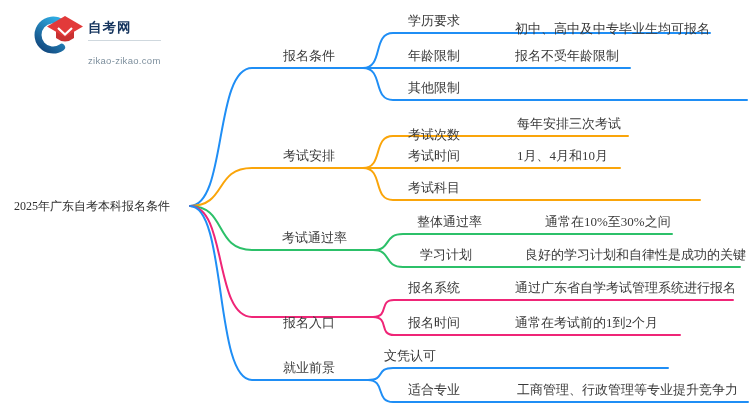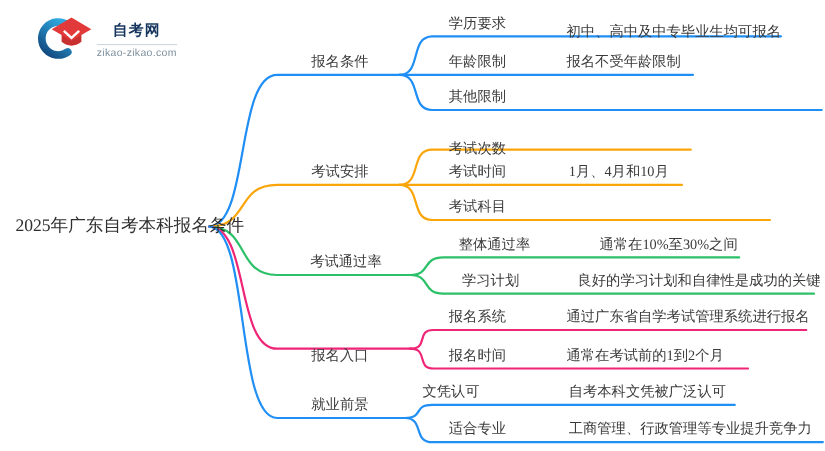--- a/index.html
+++ b/index.html
@@ -10,27 +10,27 @@
   svg.links{position:absolute;left:0;top:0;}
   .lk{fill:none;stroke-width:2;stroke-linecap:round;}
   .lk.blue{stroke:var(--blue);}
   .lk.orange{stroke:var(--orange);}
   .lk.green{stroke:var(--green);}
   .lk.pink{stroke:var(--pink);}
   .node{
     position:absolute;white-space:nowrap;color:var(--text);
     font-size:13px;line-height:17px;font-family:Liberation Serif, serif;
   }
-  .node.root{font-size:16px;line-height:20px;color:#2f2f2f;}
+  .node.root{font-size:12px;line-height:20px;color:#2f2f2f;}
   .logo{position:absolute;left:33px;top:13px;display:flex;align-items:flex-start;cursor:pointer;}
   .logo-icon{display:block;}
-  .logo-text{margin-left:3px;margin-top:6px;text-align:center;}
+  .logo-text{margin-left:3px;margin-top:6px;text-align:left;}
   .logo-title{font-size:13.5px;font-weight:bold;color:var(--logo_navy);letter-spacing:1px;}
   .logo-domain{
-    margin-top:3px;padding-top:2px;border-top:1px solid #cfd8de;
+    margin-top:3px;padding-top:14px;border-top:1px solid #cfd8de;
     font-size:9.5px;color:var(--logo_gray);letter-spacing:.3px;
   }
 </style>
 </head>
 <body>
 
 <div class="stage">
 
   <svg class="links" width="750" height="410" viewBox="0 0 750 410">
 
@@ -82,32 +82,32 @@
   <div class="node" style="left:283px;top:314px">报名入口</div>
   <div class="node" style="left:283px;top:359px">就业前景</div>
 
   <div class="node" style="left:408px;top:12px">学历要求</div>
   <div class="node" style="left:515px;top:20px">初中、高中及中专毕业生均可报名</div>
   <div class="node" style="left:408px;top:47px">年龄限制</div>
   <div class="node" style="left:515px;top:47px">报名不受年龄限制</div>
   <div class="node" style="left:408px;top:79px">其他限制</div>
 
   <div class="node" style="left:408px;top:126px">考试次数</div>
+  <div class="node" style="left:517px;top:115px">每年安排三次考试</div>
   <div class="node" style="left:408px;top:147px">考试时间</div>
   <div class="node" style="left:517px;top:147px">1月、4月和10月</div>
   <div class="node" style="left:408px;top:179px">考试科目</div>
 
   <div class="node" style="left:417px;top:213px">整体通过率</div>
   <div class="node" style="left:545px;top:213px">通常在10%至30%之间</div>
   <div class="node" style="left:420px;top:246px">学习计划</div>
   <div class="node" style="left:525px;top:246px">良好的学习计划和自律性是成功的关键</div>
 
   <div class="node" style="left:408px;top:279px">报名系统</div>
   <div class="node" style="left:515px;top:279px">通过广东省自学考试管理系统进行报名</div>
   <div class="node" style="left:408px;top:314px">报名时间</div>
   <div class="node" style="left:515px;top:314px">通常在考试前的1到2个月</div>
 
   <div class="node" style="left:384px;top:347px">文凭认可</div>
-  <div class="node" style="left:517px;top:347px">自考本科文凭被广泛认可</div>
   <div class="node" style="left:408px;top:381px">适合专业</div>
   <div class="node" style="left:517px;top:381px">工商管理、行政管理等专业提升竞争力</div>
 
 </div>
 
 </body></html>

